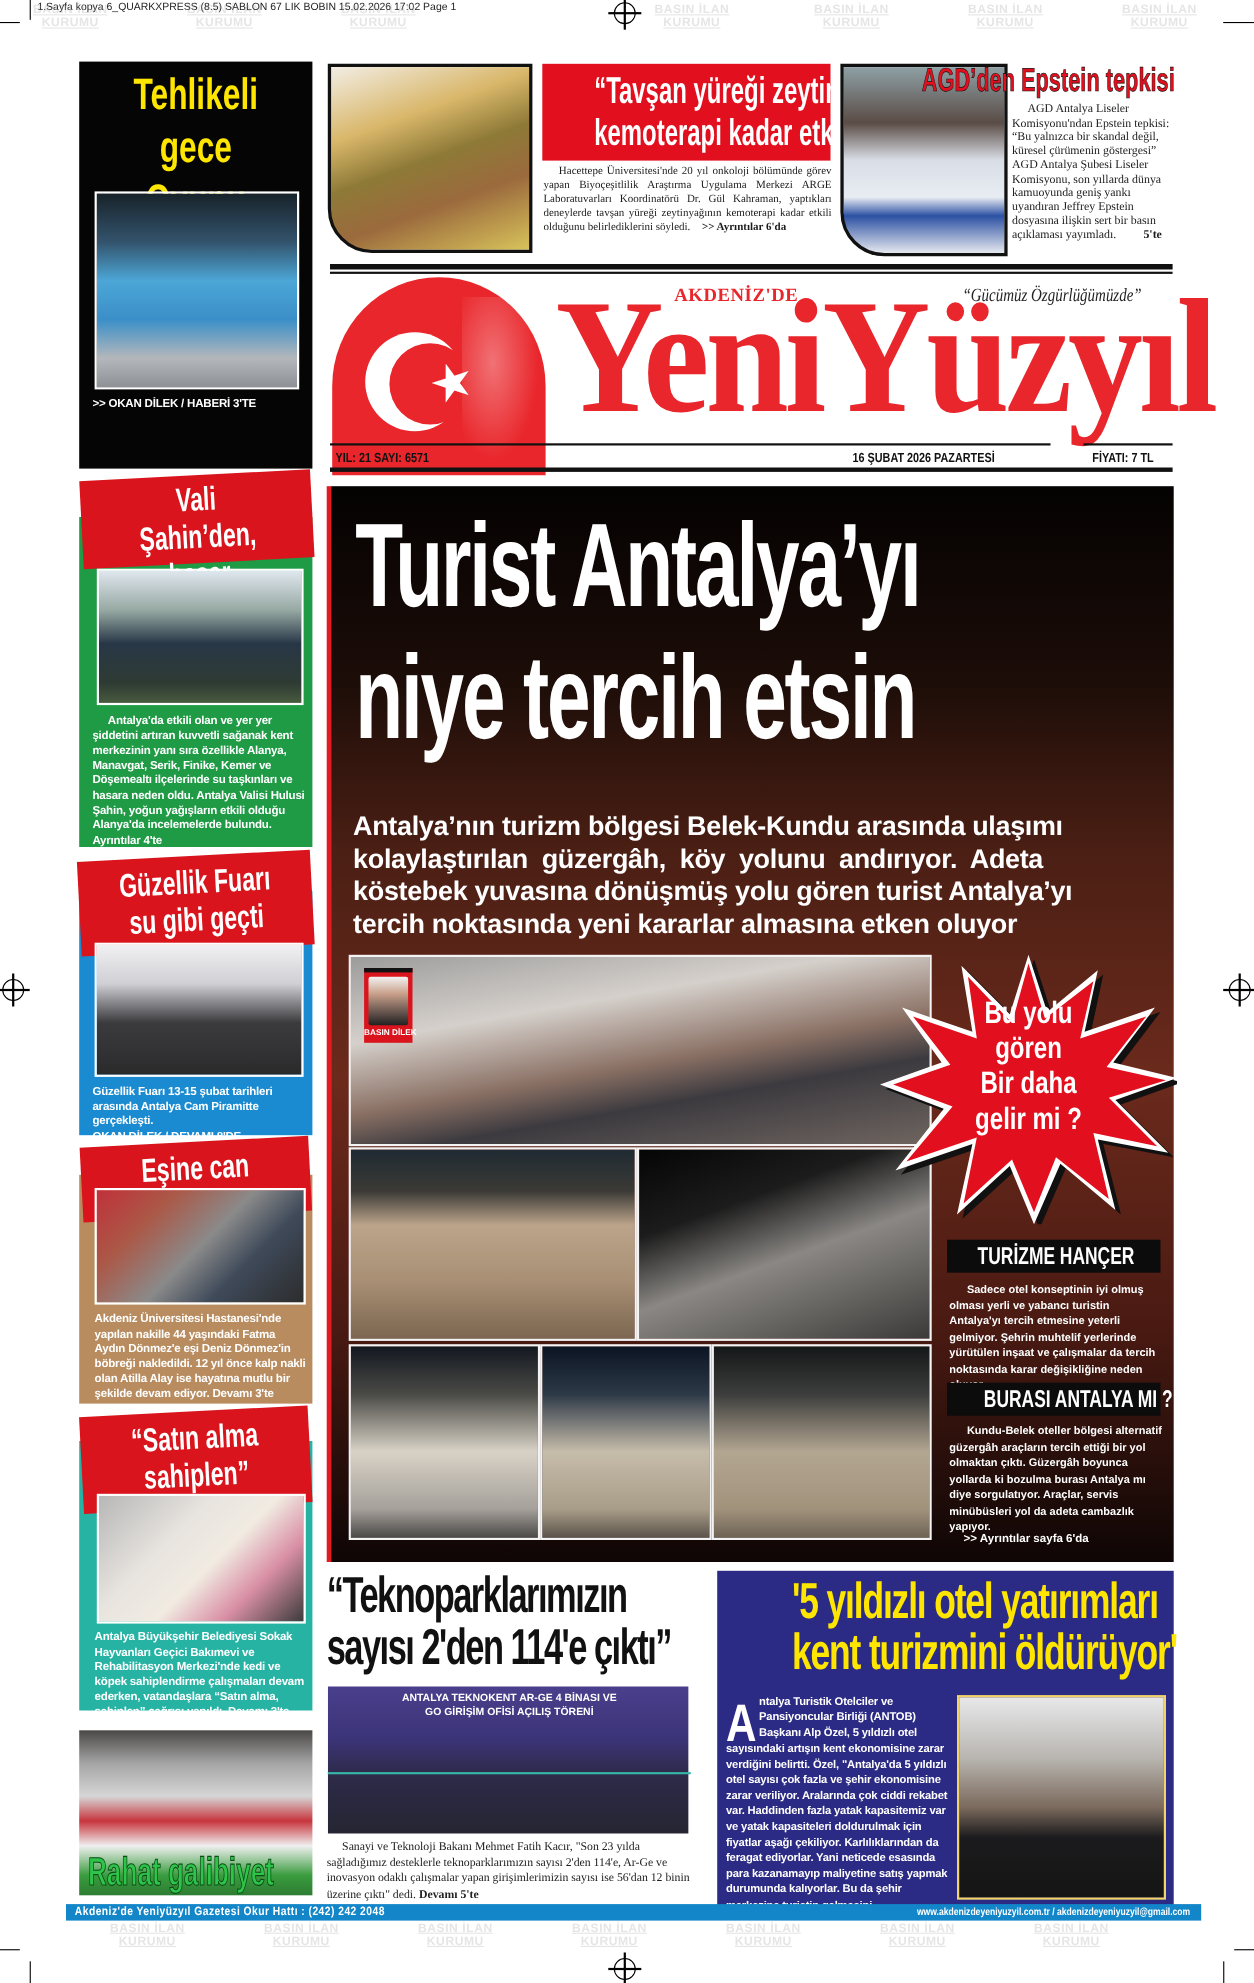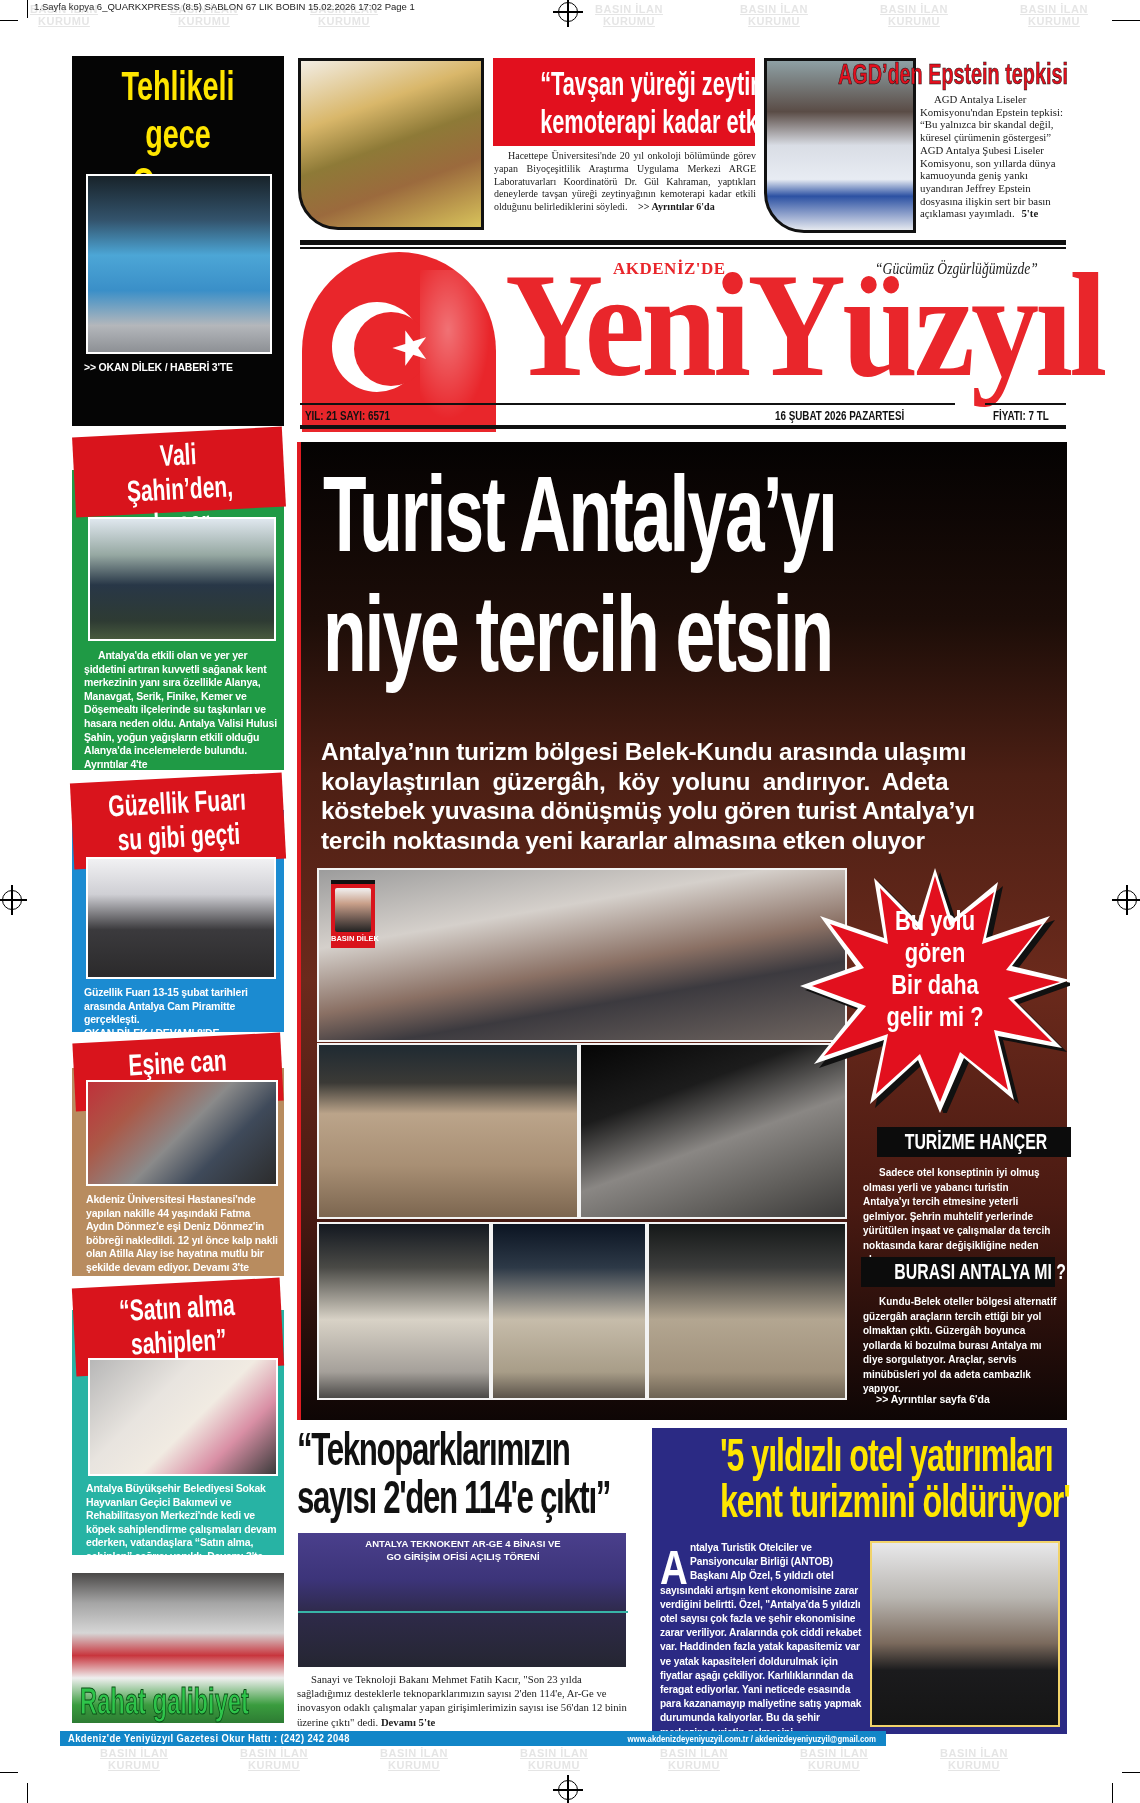--- a/index.html
+++ b/index.html
@@ -72,21 +72,21 @@
   #tekno-banner { left: 0; top: 4px; width: 330px; text-align: center; color: #fff; font-size: 9.5px; font-weight: bold; line-height: 13px; }
   #tekno-ribbon { left: 0; top: 78px; width: 330px; height: 2px; background: #38b4a7; }
   #tekno-text { left: 297px; top: 1672px; width: 332px; font-size: 10.7px; line-height: 14.2px; color: #222; }
 
   #otel-box { left: 652px; top: 1428px; width: 415px; height: 306px; background: #2b2a84; }
   #otel-headline { left: 8px; top: 4px; width: 400px; text-align: center; color: #ffe600; font-weight: bold; font-size: 46px; line-height: 46px; letter-spacing: -1.5px; transform: scaleX(0.7); transform-origin: center top; white-space: nowrap; }
   #otel-dropcap { left: 8px; top: 118px; width: 30px; color: #fff; font-size: 48px; font-weight: bold; line-height: 44px; transform: scaleX(0.8); transform-origin: left top; }
   #otel-text { left: 8px; top: 113px; width: 202px; color: #fff; font-size: 10.2px; line-height: 14.2px; font-weight: bold; letter-spacing: -0.15px; }
   #otel-photo { left: 218px; top: 113px; width: 190px; height: 186px; background: linear-gradient(180deg, #e8e8ea 0%, #b9b6b1 30%, #7b6a5d 55%, #1b1b1d 70%, #151515 100%); border: 2px solid #f1d36a; }
 
-  #footer-bar { left: 60px; top: 1731px; width: 826px; height: 15px; background: #1286c8; }
+  #footer-bar { left: 60px; top: 1731px; width: 1032px; height: 15px; background: #1286c8; }
   #footer-left { left: 8px; top: 1px; color: #fff; font-size: 11px; font-weight: bold; white-space: nowrap; transform: scaleX(0.85); transform-origin: left top; letter-spacing: 0.5px; }
   #footer-right { right: 10px; top: 2px; color: #fff; font-size: 9.5px; font-weight: bold; white-space: nowrap; transform: scaleX(0.82); transform-origin: right top; }
 </style>
 </head>
 <body>
 
 <div class="abs" id="print-meta">1.Sayfa kopya 6_QUARKXPRESS (8.5) SABLON 67 LIK BOBIN  15.02.2026  17:02  Page 1</div>
 <div class="abs crop-mark" style="left:27px;top:0;width:1px;height:18px;"></div>
 <div class="abs crop-mark" style="left:0;top:20px;width:18px;height:1px;"></div>
 <div class="abs crop-mark" style="left:1112px;top:20px;width:28px;height:1px;"></div>
@@ -172,21 +172,21 @@
 </div>
 <div class="abs serif" style="left:494px;top:150px;width:262px;font-size:10px;line-height:12.8px;color:#1b1b1b;text-indent:14px;text-align:justify;">
   <span>Hacettepe Üniversitesi'nde 20 yıl onkoloji bölümünde görev yapan Biyoçeşitlilik Araştırma Uygulama Merkezi ARGE Laboratuvarları Koordinatörü Dr. Gül Kahraman, yaptıkları deneylerde tavşan yüreği zeytinyağının kemoterapi kadar etkili olduğunu belirlediklerini söyledi.</span>
   <b style="margin-left:8px;">&gt;&gt; Ayrıntılar 6'da</b>
 </div>
 
 <div class="abs" style="left:764px;top:58px;width:152px;height:175px;border-radius:0 0 0 40px;background:linear-gradient(180deg,#8ea0a4 0%,#5a4c46 30%,#d9dde5 50%,#e8ecf3 70%,#2c51a3 80%,#e5e8ef 100%);border:3px solid #111;overflow:hidden;"></div>
 <div class="abs cond" style="left:838px;top:58px;color:#e2101e;font-size:30px;line-height:32px;-webkit-text-stroke:0.6px #111;transform:scaleX(0.66);white-space:nowrap;">AGD’den Epstein tepkisi</div>
 <div class="abs serif" style="left:920px;top:93px;width:146px;font-size:10.8px;line-height:12.7px;color:#1b1b1b;text-indent:14px;">
   <span>AGD Antalya Liseler Komisyonu'ndan Epstein tepkisi: “Bu yalnızca bir skandal değil, küresel çürümenin göstergesi” AGD Antalya Şubesi Liseler Komisyonu, son yıllarda dünya kamuoyunda geniş yankı uyandıran Jeffrey Epstein dosyasına ilişkin sert bir basın açıklaması yayımladı.</span>
-  <b style="margin-left:4px;">5'te</b>
+  <b style="margin-left:22px;">5'te</b>
 </div>
 
 <div class="abs" id="masthead-rule-top1"></div>
 <div class="abs" id="masthead-rule-top2"></div>
 <div class="abs" id="logo-circle">
   <div class="abs" id="crescent-outer"></div>
   <div class="abs" id="crescent-inner"></div>
   <div class="abs" id="star">★</div>
   <div class="abs" id="ataturk"></div>
 </div>
@@ -217,21 +217,21 @@
       <div class="abs" id="columnist-face"></div>
       <div class="abs" id="columnist-name">BASIN DİLEK</div>
     </div>
   </div>
   <div class="abs road road-b" style="left:16px;top:601px;width:262px;height:176px;"></div>
   <div class="abs road road-c" style="left:278px;top:601px;width:268px;height:176px;"></div>
   <div class="abs road road-d" style="left:16px;top:780px;width:174px;height:178px;"></div>
   <div class="abs road road-e" style="left:190px;top:780px;width:156px;height:178px;"></div>
   <div class="abs road road-f" style="left:346px;top:780px;width:200px;height:178px;"></div>
 
-  <div class="abs side-label" style="left:560px;top:685px;width:194px;height:30px;font-size:22px;line-height:30px;margin-left:16px;"><span>TURİZME HANÇER</span></div>
+  <div class="abs side-label" style="left:560px;top:685px;width:194px;height:30px;font-size:22px;line-height:30px;"><span>TURİZME HANÇER</span></div>
   <div class="abs side-text" style="left:562px;top:724px;width:194px;text-indent:16px;">Sadece otel konseptinin iyi olmuş olması yerli ve yabancı turistin Antalya'yı tercih etmesine yeterli gelmiyor.  Şehrin muhtelif yerlerinde yürütülen inşaat ve çalışmalar da tercih noktasında karar değişikliğine neden oluyor</div>
   <div class="abs side-label" style="left:560px;top:815px;width:194px;height:30px;font-size:22px;line-height:30px;"><span>BURASI ANTALYA MI ?</span></div>
   <div class="abs side-text" style="left:562px;top:853px;width:194px;text-indent:16px;">Kundu-Belek oteller bölgesi alternatif güzergâh araçların tercih ettiği bir yol olmaktan çıktı. Güzergâh boyunca yollarda ki bozulma burası Antalya mı diye sorgulatıyor. Araçlar, servis minübüsleri yol da adeta cambazlık yapıyor.</div>
   <div class="abs side-text" style="left:575px;top:950px;font-size:10.5px;">&gt;&gt; Ayrıntılar sayfa 6'da</div>
 </div>
 
 <svg class="abs" id="burst" viewBox="0 0 270 245">
   <polygon points="135,0 152,52 198,14 186,70 250,48 212,98 270,112 214,132 262,180 198,168 214,232 164,190 140,245 118,192 70,236 84,172 14,196 58,140 0,118 56,98 20,48 84,70 74,10 118,54" fill="#111" transform="translate(5,4)"></polygon>
   <polygon points="135,0 152,52 198,14 186,70 250,48 212,98 270,112 214,132 262,180 198,168 214,232 164,190 140,245 118,192 70,236 84,172 14,196 58,140 0,118 56,98 20,48 84,70 74,10 118,54" fill="#fff"></polygon>
   <polygon points="135,8 150,58 194,24 182,76 242,56 206,102 260,114 208,130 252,174 194,162 208,222 160,184 140,234 120,186 76,226 88,166 24,188 66,138 12,118 64,100 30,56 88,76 80,20 120,62" fill="#e2101e"></polygon>

